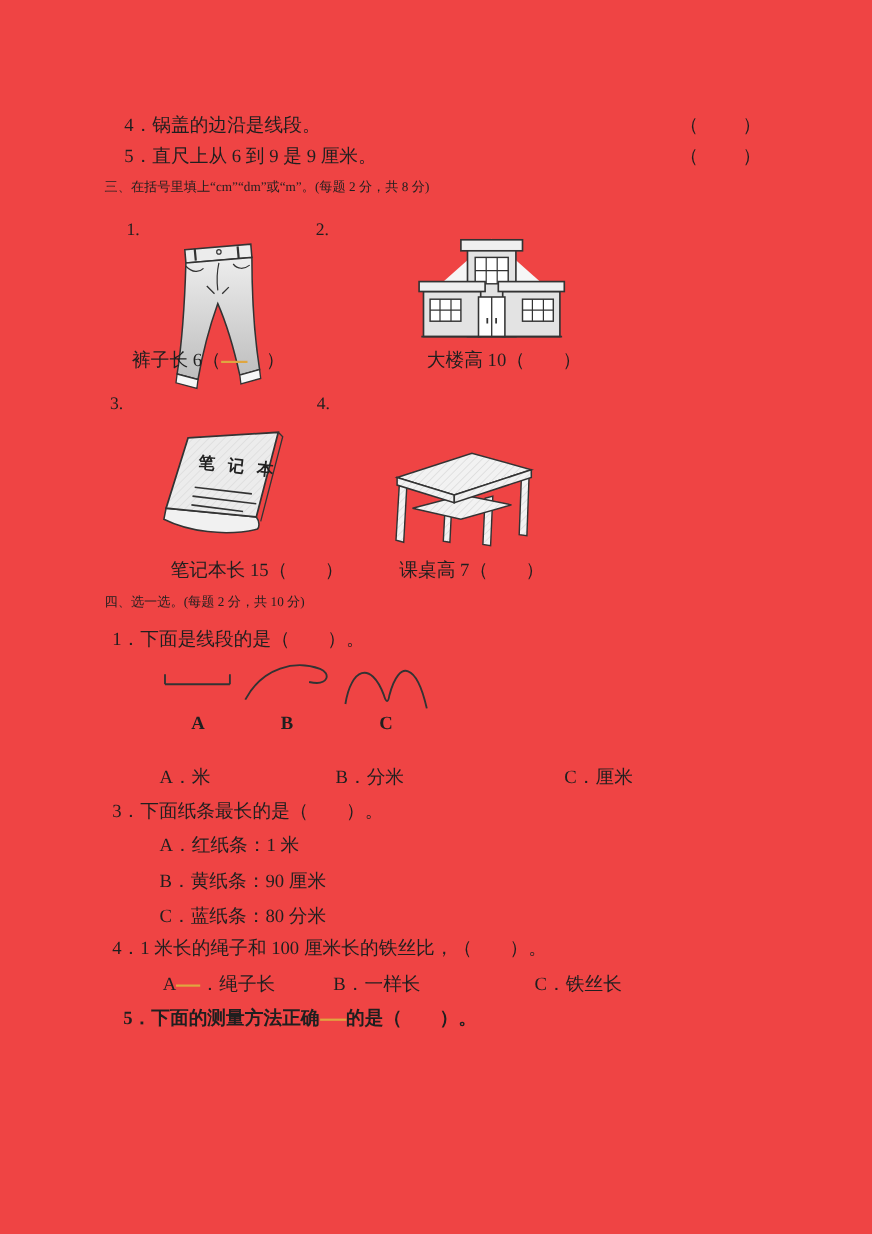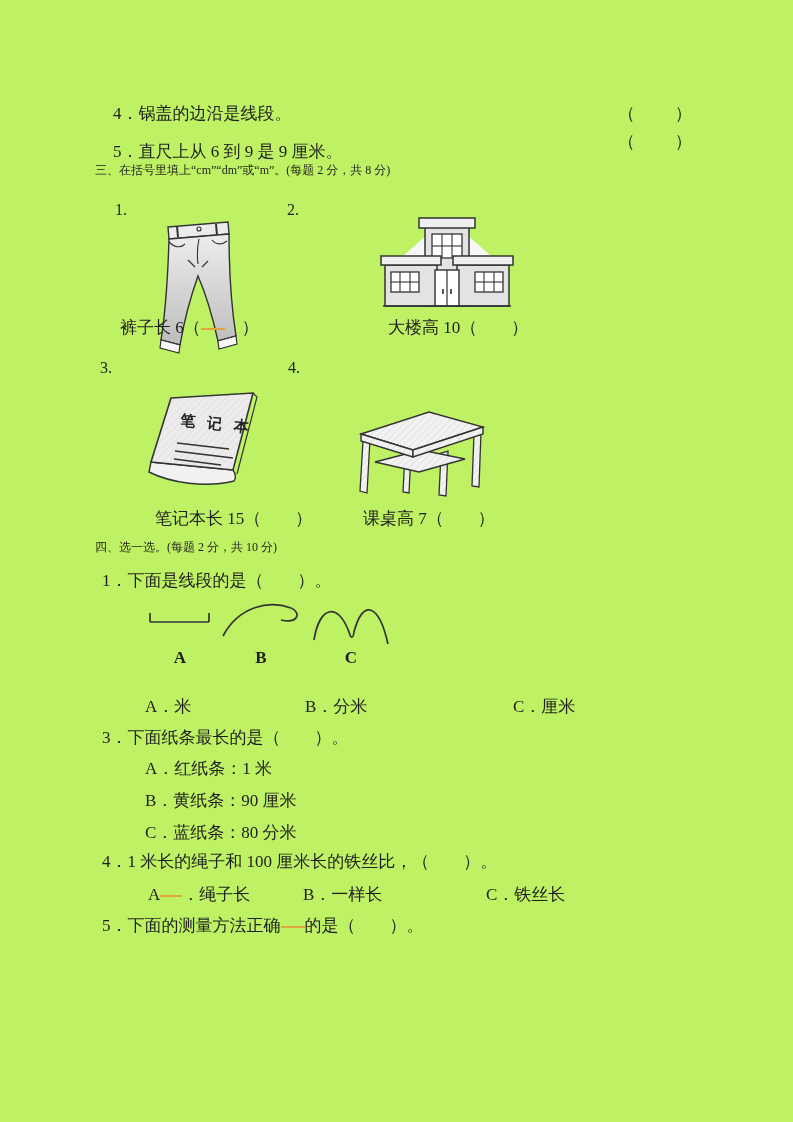--- a/index.html
+++ b/index.html
@@ -1,16 +1,16 @@
 <!DOCTYPE html>
 <html><head>
 <meta charset="utf-8">
 <style>
   html,body{margin:0;padding:0;background:#ffffff;}
-  .sheet{position:relative;width:793px;height:1122px;background:#bef264;overflow:hidden;
+  .sheet{position:relative;width:793px;height:1122px;background:#ef4444;overflow:hidden;
          font-family:"Liberation Serif","DejaVu Serif",serif;color:#1f1f1f;font-size:17px;line-height:1.25;}
   .content{position:absolute;left:95px;top:0;width:585px;height:1122px;}
   .abs{position:absolute;white-space:nowrap;}
   .paren-right{position:absolute;left:523px;top:0;letter-spacing:2px;}
   .sec-title{font-size:12px;}
   .img-num{font-size:16px;}
   .caption{font-size:17px;}
   .u{display:inline-block;border-bottom:2.2px solid #dfa640;height:2px;vertical-align:3px;}
   .u24{width:24px;}
   .u22{width:22px;}
@@ -23,21 +23,21 @@
 <body>
 
 <div class="sheet">
   <div class="content">
 
     <div class="abs" style="left:0;top:103px;width:585px;">
       <span class="abs" style="left:18px;top:0;"><span>4．</span><span>锅盖的边沿是线段。</span></span>
       <span class="paren-right">（　　）</span>
     </div>
     <div class="abs" style="left:0;top:131px;width:585px;">
-      <span class="abs" style="left:18px;top:10px;text-align:right;"><span>5．</span><span>直尺上从 6 到 9 是 9 厘米。</span></span>
+      <span class="abs" style="left:18px;top:0;text-align:right;"><span>5．</span><span>直尺上从 6 到 9 是 9 厘米。</span></span>
       <span class="paren-right">（　　）</span>
     </div>
 
     <div class="abs sec-title" style="left:0;top:163px;">三、在括号里填上“cm”“dm”或“m”。(每题 2 分，共 8 分)</div>
 
     <div class="abs img-num" style="left:20px;top:200px;">1.</div>
     <div class="abs img-num" style="left:192px;top:200px;">2.</div>
 
     <svg class="abs" style="left:55px;top:218px;" width="92" height="138" viewBox="0 0 92 138">
       <defs>
@@ -163,16 +163,16 @@
     <div class="abs" style="left:50px;top:790px;">B．黄纸条：90 厘米</div>
     <div class="abs" style="left:50px;top:822px;">C．蓝纸条：80 分米</div>
 
     <div class="abs" style="left:7px;top:851px;">4．1 米长的绳子和 100 厘米长的铁丝比，（　　）。</div>
     <div class="abs" style="left:0;top:884px;width:585px;height:22px;">
       <span class="opt" style="left:53px;"><span>A</span><span class="u u22"></span><span>．绳子长</span></span>
       <span class="opt" style="left:208px;">B．一样长</span>
       <span class="opt" style="left:391px;">C．铁丝长</span>
     </div>
 
-    <div class="abs" style="left:7px;top:915px;"><span>5．下面的测量方法正确</span><span class="u u24"></span><span>的是（　　）。</span></div>
+    <div class="abs" style="left:17px;top:915px;font-weight:bold;"><span>5．下面的测量方法正确</span><span class="u u24"></span><span>的是（　　）。</span></div>
 
   </div>
 </div>
 
 </body></html>

